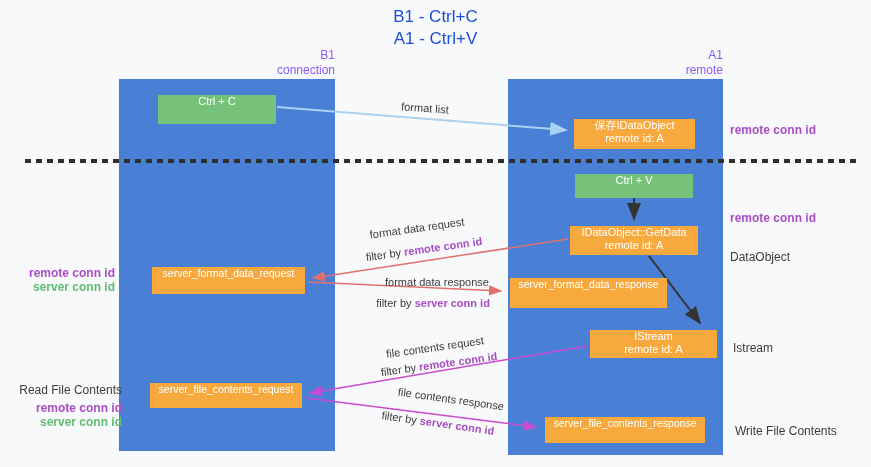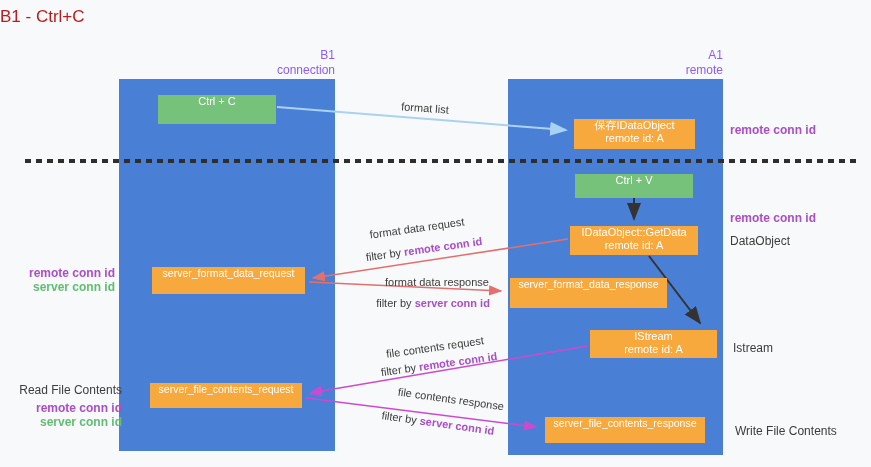--- a/index.html
+++ b/index.html
@@ -1,19 +1,19 @@
 <!DOCTYPE html>
 <html><head>
 <meta charset="utf-8">
 <style>
   html,body{margin:0;padding:0;}
   body{background:#e9e9e9;font-family:"Liberation Sans",sans-serif;}
   .canvas{position:relative;width:871px;height:467px;background:#f8f9fa;overflow:hidden;}
   .abs{position:absolute;}
-  .title{left:0;right:0;top:6px;text-align:left;font-size:17px;line-height:22px;color:#b91c1c;}
+  .title{left:0;right:0;top:6px;text-align:center;font-size:17px;line-height:22px;color:#1d4ed8;}
   .col-header{text-align:right;font-size:12px;line-height:15px;color:#8b5cf6;}
   .lifeline{background:#4a7fd6;}
   .divider{left:25px;top:159px;width:835px;height:4px;
     background:repeating-linear-gradient(90deg,#2e2e2e 0 6px,transparent 6px 11px);}
   .box{display:flex;align-items:flex-start;justify-content:center;text-align:center;
     color:#ffffff;font-size:11px;line-height:13px;}
   .box.green{background:#77c27b;}
   .box.orange{background:#f8a93e;}
   .box .two{font-size:11px;line-height:13px;}
   .box .one-long{font-size:10.5px;}
@@ -30,20 +30,21 @@
   .left-stack{text-align:right;line-height:14px;}
   svg.arrows{left:0;top:0;pointer-events:none;}
 </style>
 </head>
 <body>
 
 <div class="canvas">
 
   <div class="abs title">
     <div>B1 - Ctrl+C</div>
+    <div>A1 - Ctrl+V</div>
   </div>
 
   <div class="abs col-header" style="left:119px;top:48px;width:216px;">
     <div>B1</div>
     <div>connection</div>
   </div>
   <div class="abs col-header" style="left:508px;top:48px;width:215px;">
     <div>A1</div>
     <div>remote</div>
   </div>
@@ -139,21 +140,21 @@
     <span>filter by </span><span class="key-purple">remote conn id</span>
   </div>
 
   <div class="abs arrow-label rot-p8" style="left:451px;top:399px;">file contents response</div>
   <div class="abs arrow-label rot-p8" style="left:438px;top:423px;">
     <span>filter by </span><span class="key-purple">server conn id</span>
   </div>
 
   <div class="abs side-label purple" style="left:730px;top:123px;">remote conn id</div>
   <div class="abs side-label purple" style="left:730px;top:211px;">remote conn id</div>
-  <div class="abs side-label dark" style="left:730px;top:234px;">DataObject</div>
+  <div class="abs side-label dark" style="left:730px;top:250px;">DataObject</div>
   <div class="abs side-label dark" style="left:733px;top:341px;">Istream</div>
   <div class="abs side-label dark" style="left:735px;top:424px;">Write File Contents</div>
 
   <div class="abs left-stack" style="left:0px;top:266px;width:115px;">
     <div class="side-label purple">remote conn id</div>
     <div class="side-label green">server conn id</div>
   </div>
   <div class="abs left-stack" style="left:0px;top:383px;width:122px;">
     <div class="side-label dark">Read File Contents</div>
     <div class="side-label purple" style="margin-top:4px;">remote conn id</div>

